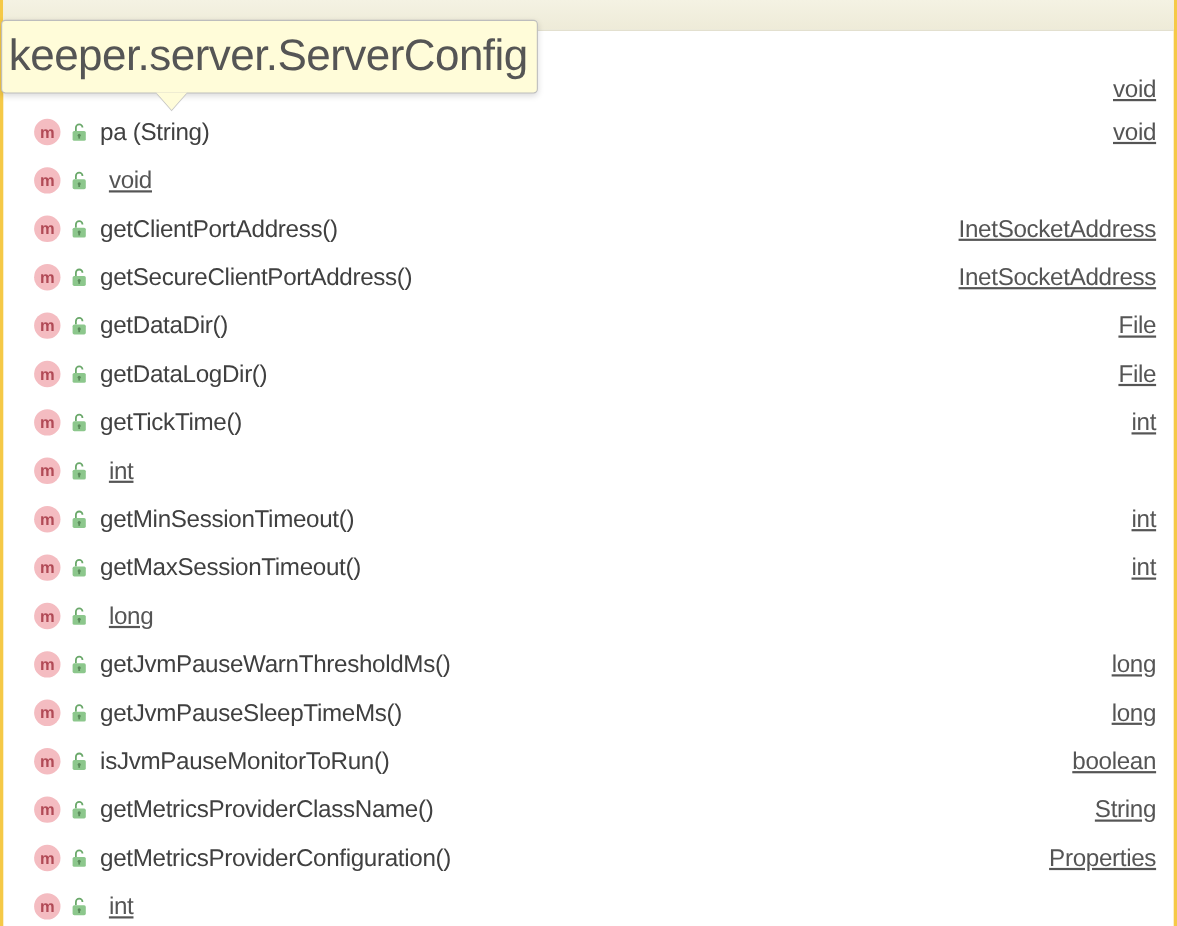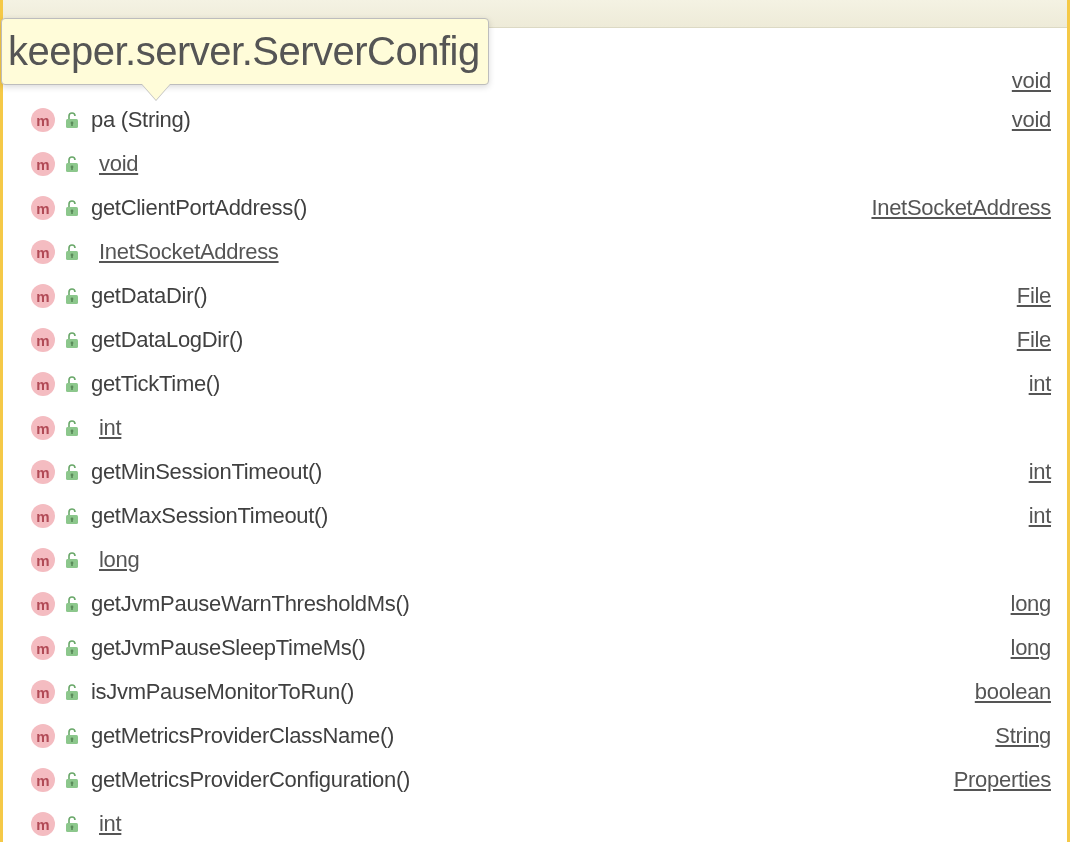--- a/index.html
+++ b/index.html
@@ -155,20 +155,21 @@
   <div class="list-row">
     <span class="m-icon">m</span>
     <span class="lock-icon">
       <svg class="lock-svg" width="14" height="18" viewBox="0 0 14 18">
         <path d="M4 8 V5 a3 3 0 0 1 6 0" stroke="#6aa86a" stroke-width="1.6" fill="none"></path>
         <rect x="1" y="8" width="12" height="9" rx="1.5" fill="#8cc78c"></rect>
         <circle cx="7" cy="12" r="1.4" fill="#5a8a5a"></circle>
         <rect x="6.2" y="12" width="1.6" height="3" fill="#5a8a5a"></rect>
       </svg>
     </span>
+    <span class="method-name">getSecureClientPortAddress()</span>
     <span class="ret-type">InetSocketAddress</span>
   </div>
 
   <div class="list-row">
     <span class="m-icon">m</span>
     <span class="lock-icon">
       <svg class="lock-svg" width="14" height="18" viewBox="0 0 14 18">
         <path d="M4 8 V5 a3 3 0 0 1 6 0" stroke="#6aa86a" stroke-width="1.6" fill="none"></path>
         <rect x="1" y="8" width="12" height="9" rx="1.5" fill="#8cc78c"></rect>
         <circle cx="7" cy="12" r="1.4" fill="#5a8a5a"></circle>

